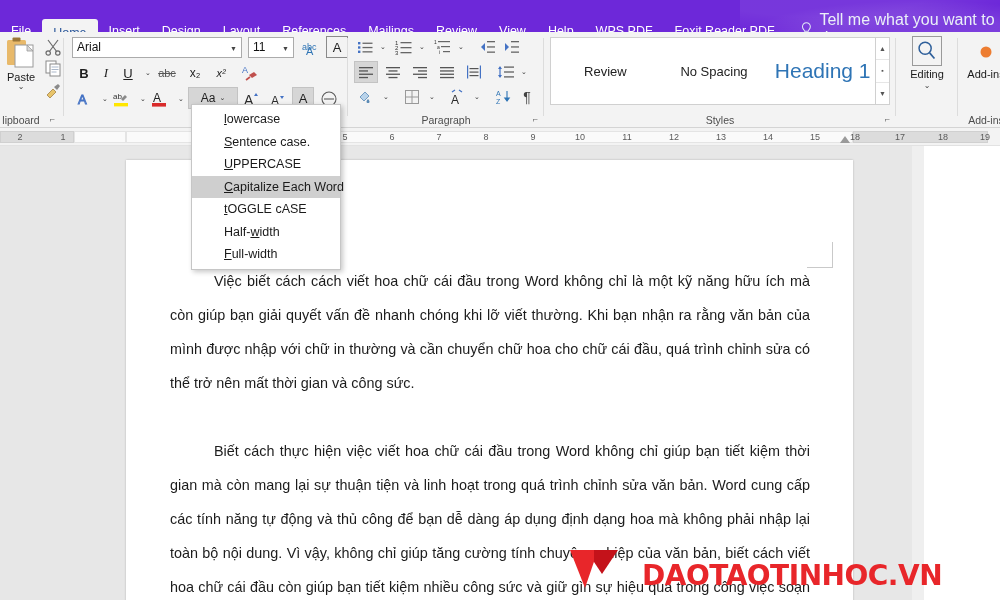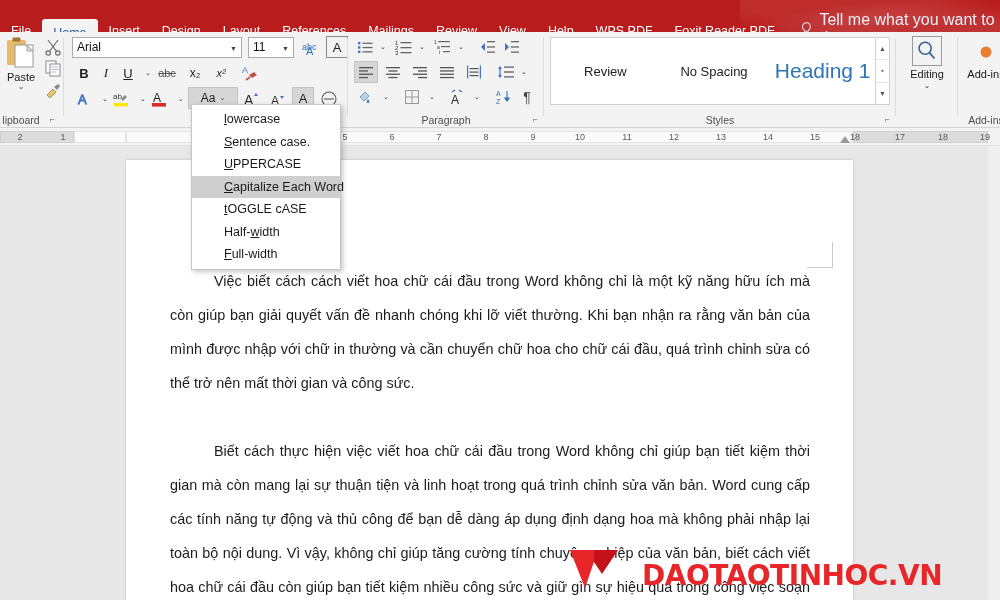--- a/index.html
+++ b/index.html
@@ -7,21 +7,21 @@
     width: 1000px; height: 600px;
     font-family: "Liberation Sans", sans-serif;
     overflow: hidden;
     background: #ffffff;
   }
   #app { position: relative; width: 1000px; height: 600px; }
 
   
   .tabbar {
     position: absolute; left: 0; top: 0; width: 1000px; height: 47px;
-    background: #b91c1c;
+    background: #6d28d9;
     display: flex; align-items: flex-end;
     overflow: hidden;
   }
   .tabbar .swoosh {
     position: absolute; right: 0; top: 0; width: 260px; height: 32px;
     background: radial-gradient(ellipse at 70% 120%, rgba(255,255,255,.10) 0 40%, rgba(255,255,255,0) 70%),
                 radial-gradient(ellipse at 30% -30%, rgba(255,255,255,.07) 0 45%, rgba(255,255,255,0) 75%);
     pointer-events: none;
   }
   .tab {
@@ -136,21 +136,21 @@
     position:absolute; top:3px; font-size:9px; color:#5a5a5a; line-height:12px;
     text-align:center; width:14px; margin-left:-7px;
   }
   .indent-marker {
     position:absolute; top:8px; width:0; height:0;
     border-left:5px solid transparent; border-right:5px solid transparent;
     border-bottom:7px solid #9a9a9a;
   }
 
   
-  .docarea { position:absolute; left:0; top:146px; width:1000px; height:454px; background:#e7e7e7; }
+  .docarea { position:absolute; left:0; top:146px; width:924px; height:454px; background:#e7e7e7; }
   .page {
     position:absolute; left:126px; top:14px; width:727px; height:470px;
     background:#fff; box-shadow:0 0 2px rgba(0,0,0,.22);
   }
   .margin-corner {
     position:absolute; width:26px; height:26px;
     border-left:1px solid #c9c9c9; border-bottom:1px solid #c9c9c9;
   }
   .margin-corner.tr { border-left:none; border-right:1px solid #c9c9c9; }
   .body-text {

